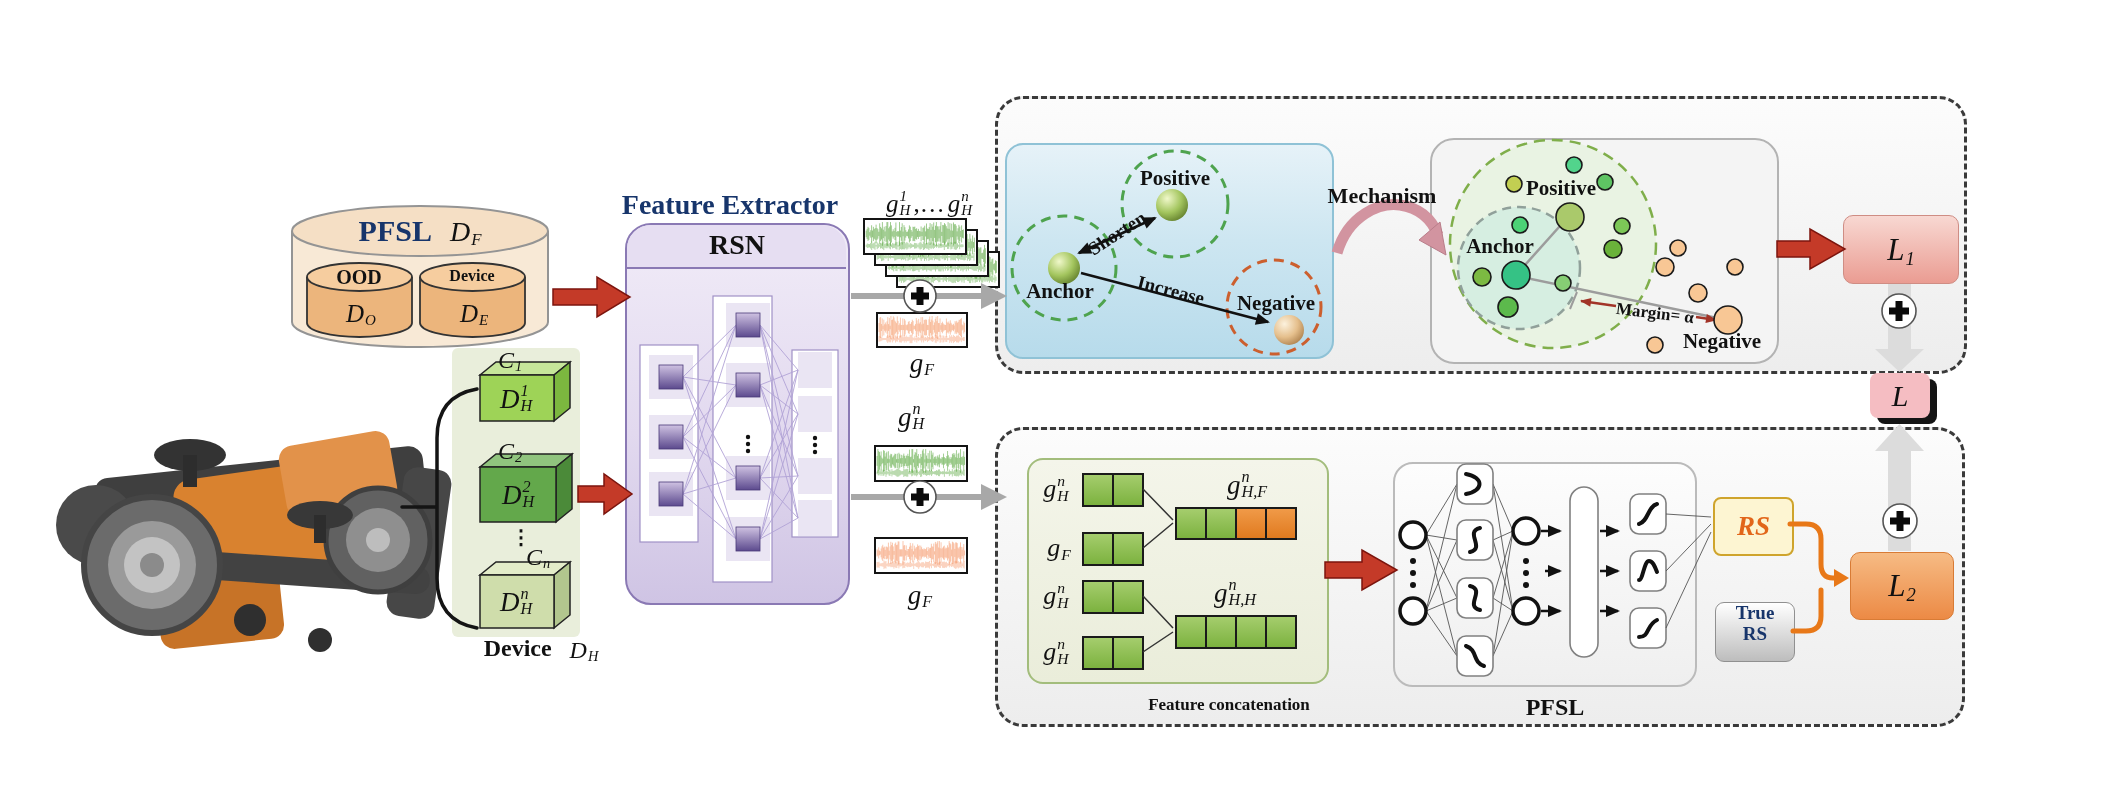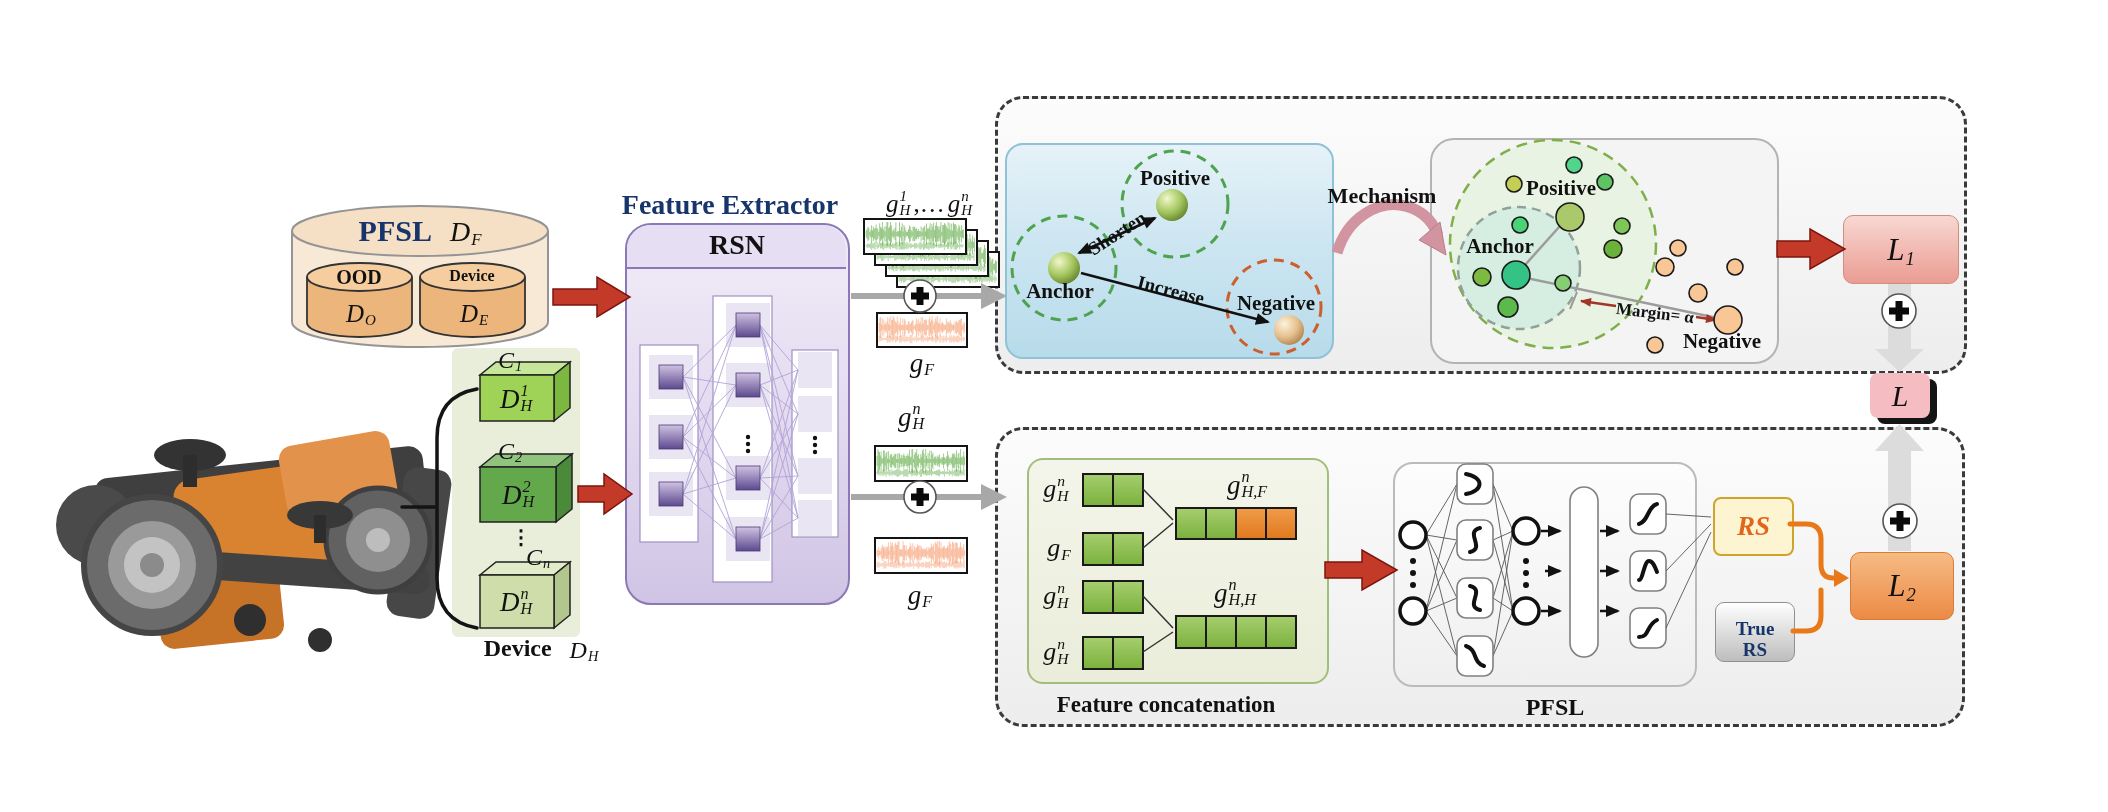--- a/index.html
+++ b/index.html
@@ -14,21 +14,21 @@
   .panel{position:absolute;z-index:2;}
   .bluepanel{border:2px solid #8fc2d6;border-radius:18px;background:linear-gradient(180deg,#e6f2f8 0%,#cde6f1 45%,#b7dbeb 100%);}
   .scatterpanel{border:2px solid #b3b3b3;border-radius:24px;background:#f4f4f4;}
   .rsnbox{border:2.5px solid #8a79b4;border-radius:26px;background:linear-gradient(180deg,#f1ecf8 0%,#e2d9ef 55%,#cfc4e4 100%);}
   .rsnheader{border-bottom:2px solid #8a79b4;border-radius:24px 24px 0 0;background:#e6def2;}
   .healthpanel{background:#e9eedb;border-radius:6px;}
   .concatbox{border:2px solid #a3bd7c;border-radius:16px;background:linear-gradient(180deg,#f4f5ea,#eaedda);}
   .karnebox{border:2px solid #bbbbbb;border-radius:20px;background:linear-gradient(180deg,#fdfdfd,#efefef);}
   .rsbox{border:2.5px solid #cfa42c;border-radius:8px;background:#fdf5d2;display:flex;align-items:center;justify-content:center;}
   .truersbox{border:1.5px solid #909090;border-radius:9px;background:linear-gradient(180deg,#ffffff,#bdbdbd);
-             display:flex;align-items:flex-end;justify-content:center;text-align:center;}
+             display:flex;align-items:flex-start;justify-content:center;text-align:center;}
   .l1box{border:1.5px solid #cf8d84;border-radius:10px;background:linear-gradient(180deg,#f8d8d2,#ea9c92);
          display:flex;align-items:center;justify-content:center;}
   .lbox{border-radius:8px;background:#f5bdc2;box-shadow:7px 6px 0 #141414;display:flex;align-items:center;justify-content:center;z-index:3;}
   .l2box{border:1px solid #d87b35;border-radius:10px;background:linear-gradient(180deg,#f6bb84,#ec8a45);
          display:flex;align-items:center;justify-content:center;}
   .sigcard{position:absolute;background:#fff;border:2px solid #141414;z-index:4;}
   .cell{position:absolute;border:2px solid #1a1a1a;z-index:4;}
   .cellg{background:linear-gradient(180deg,#a5cd6d,#7cb23f);}
   .cello{background:linear-gradient(180deg,#f09a48,#e07a1f);}
   
@@ -566,16 +566,16 @@
           <span class="msub">H,F</span>
         </span>
       </span></div>
   <div class="lbl" style="left:1235px;top:593px;font-size:27px;"><span class="mvar">
         <span class="mbase">g</span>
         <span class="mscripts">
           <span class="msup">n</span>
           <span class="msub">H,H</span>
         </span>
       </span></div>
-  <div class="lbl bold" style="left:1166px;top:704px;font-size:23px;">Feature concatenation</div>
+  <div class="lbl bold" style="left:1229px;top:704px;font-size:17px;">Feature concatenation</div>
   <div class="lbl bold" style="left:1555px;top:707px;font-size:24px;">PFSL</div>
 
 </div>
 
 </body></html>

